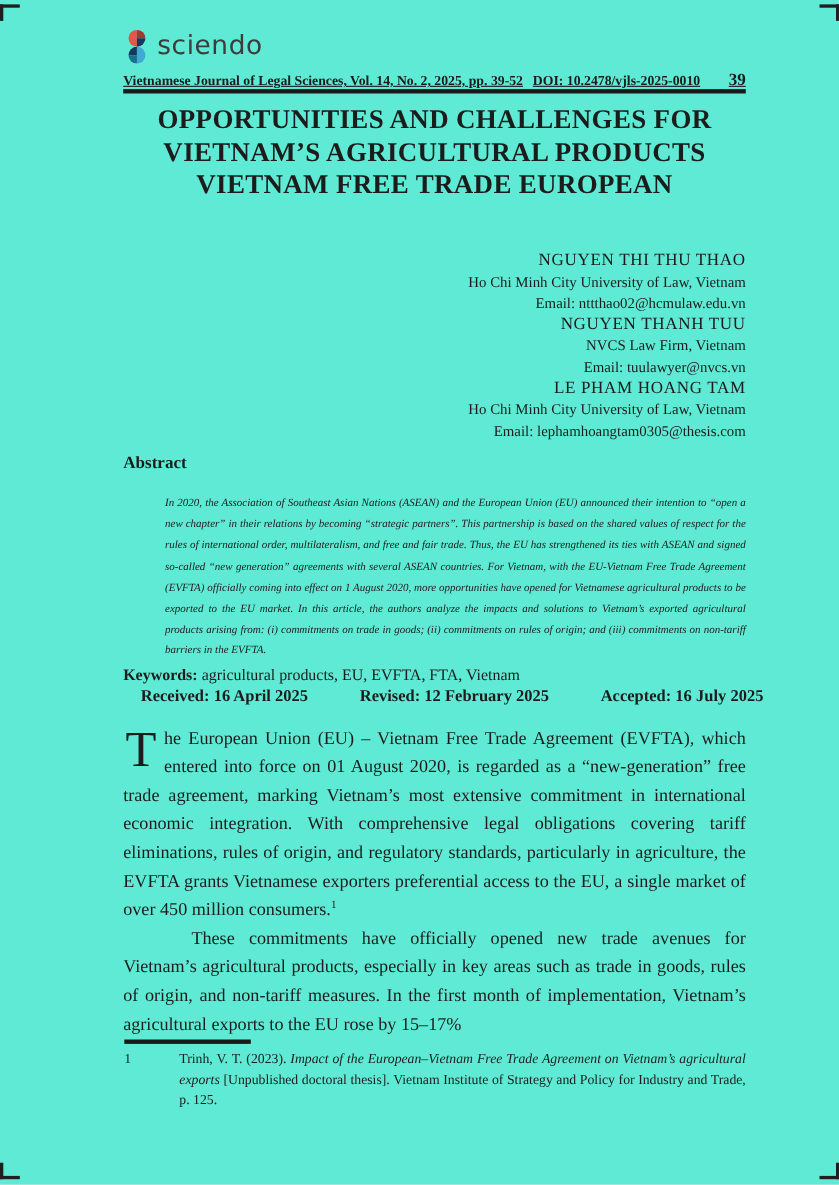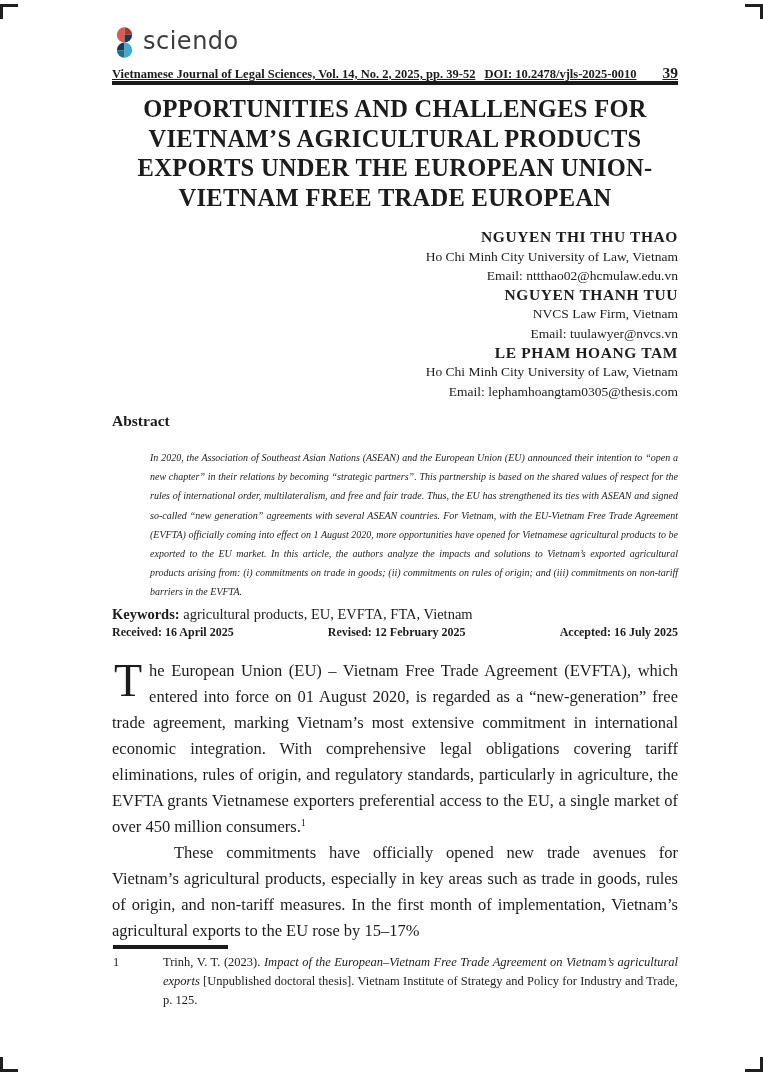--- a/index.html
+++ b/index.html
@@ -1,17 +1,17 @@
 <!DOCTYPE html>
 <html><head>
 <meta charset="utf-8">
 <style>
   html, body { margin:0; padding:0; background:#e8e8e8; }
   .page {
-    position:relative; width:763px; height:1077px; background:#ffffff;
+    position:relative; width:763px; height:1077px; background:#5eead4;
     font-family:"Liberation Serif","DejaVu Serif",serif; color:#1c1c1c;
     overflow:hidden; margin:0 auto;
   }
   
   .mark { position:absolute; width:15px; height:12px; }
   .mark.tl { top:4px; left:0; border-top:3px solid #1f1f1f; border-left:3px solid #1f1f1f; }
   .mark.tr { top:4px; right:0; border-top:3px solid #1f1f1f; border-right:3px solid #1f1f1f; }
   .mark.bl { bottom:5px; left:0; border-bottom:3px solid #1f1f1f; border-left:3px solid #1f1f1f; }
   .mark.br { bottom:5px; right:0; border-bottom:3px solid #1f1f1f; border-right:3px solid #1f1f1f; }
 
@@ -28,31 +28,31 @@
     font-size:12.5px; font-weight:bold; white-space:nowrap;text-decoration:underline;
   }
   .journal-row .doi { margin-left:auto; }
   .journal-row .pagenum { margin-left:26px; font-size:15.5px; }
   .rule { position:absolute; top:81px; left:0; width:566px; height:4px; background:#1a1a1a; }
 
   .title { position:absolute; top:94px; left:0; width:566px; text-align:center;
     font-size:24.5px; font-weight:bold; line-height:29.5px; letter-spacing:0.3px; }
 
   .authors { position:absolute; top:227px; left:0; width:566px; text-align:right; }
-  .authors .name { font-size:15.5px; font-weight:bold; letter-spacing:0.6px; line-height:19.5px; }
+  .authors .name { font-size:15.5px; font-weight:normal; letter-spacing:0.6px; line-height:19.5px; }
   .authors .affil, .authors .email { font-size:13.5px; line-height:19.2px; }
 
   .abstract-heading { position:absolute; top:412px; left:0; font-size:15.5px; font-weight:bold; }
   .abstract-text { position:absolute; top:448px; left:38px; width:528px;
     font-style:italic; font-size:10px; line-height:19.2px; text-align:justify; }
   .keywords { position:absolute; top:606px; left:0; width:566px; font-size:14.5px; }
   .keywords .kw-label { font-weight:bold; font-style:normal; }
   .keywords .kw-value { }
-  .dates { position:absolute; top:625px; left:0; width:566px; display:flex;
-    font-size:12px; font-weight:bold; }
+  .dates { position:absolute; top:625px; left:16px; width:566px; display:flex;
+    font-size:15px; font-weight:bold; }
   .dates .d-mid { margin:0 auto; }
 
   .bodytext { position:absolute; top:658px; left:0; width:566px;
     font-size:16.5px; line-height:26px; text-align:justify; }
   .dropcap { float:left; font-size:46px; line-height:38px; padding:4px 7px 0 2px; }
   .para2 { text-indent:62px; margin-top:0; }
   sup.fnref { font-size:10px; vertical-align:super; line-height:0; }
 
   .fn-rule { position:absolute; top:945px; left:1px; width:115px; height:4px; background:#1a1a1a; }
   .footnote { position:absolute; top:953px; left:1px; width:565px; display:flex;
@@ -91,21 +91,20 @@
       <span>Vietnamese Journal of Legal Sciences, Vol. 14, No. 2, 2025, pp. 39-52</span>
       <span class="doi">DOI: 10.2478/vjls-2025-0010</span>
       <span class="pagenum">39</span>
     </div>
 
     <div class="rule"></div>
 
     <div class="title">
       <div>OPPORTUNITIES AND CHALLENGES FOR</div>
       <div>VIETNAM’S AGRICULTURAL PRODUCTS</div>
-      <div>EXPORTS UNDER THE EUROPEAN UNION-</div>
       <div>VIETNAM FREE TRADE EUROPEAN</div>
     </div>
 
     <div class="authors">
       <div>
         <div class="name">NGUYEN THI THU THAO</div>
         <div class="affil">Ho Chi Minh City University of Law, Vietnam</div>
         <div class="email">Email: nttthao02@hcmulaw.edu.vn</div>
       </div>
       <div>

